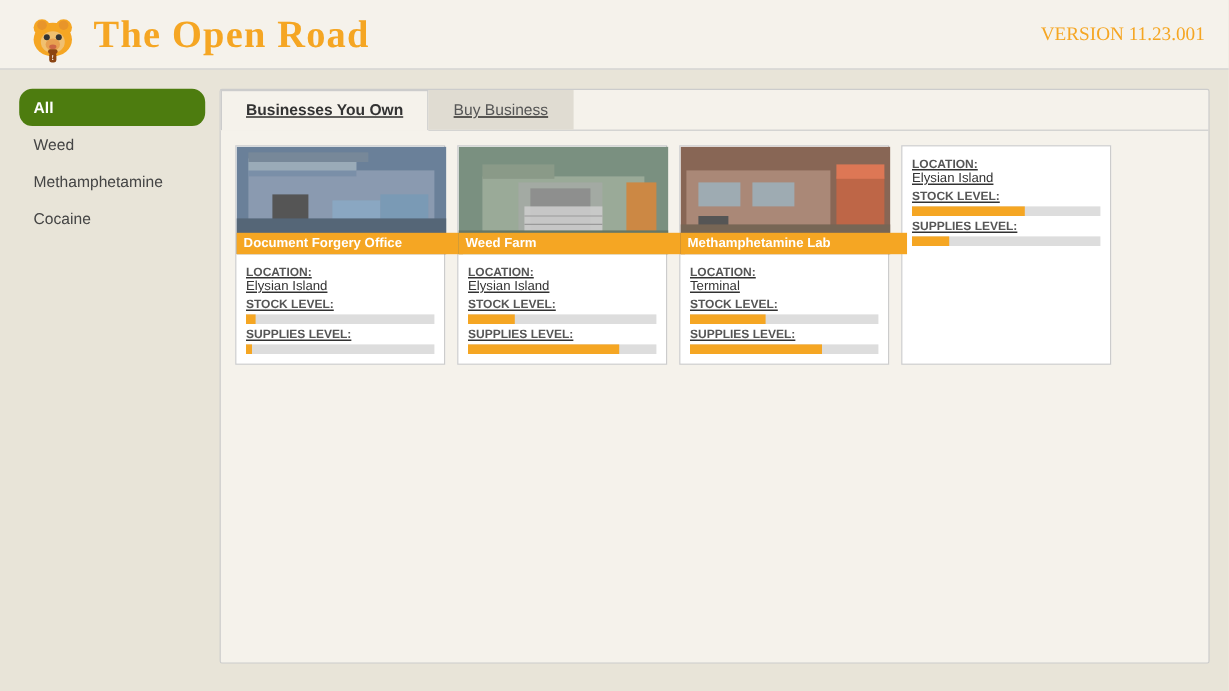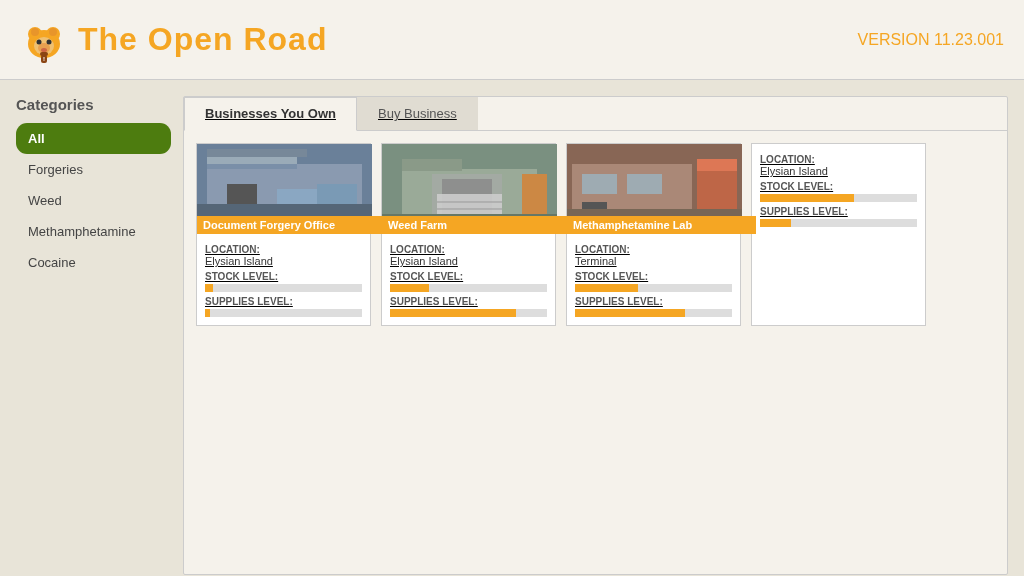--- a/index.html
+++ b/index.html
@@ -8,25 +8,26 @@
       height: 576px;
       background-color: #e8e4d8;
       font-family: Arial, sans-serif;
       overflow: hidden;
     }
 
     
     #header {
       background-color: #f5f2eb;
       border-bottom: 1px solid #ccc;
-      height: 80px;
+      height: 58px;
       display: flex;
       align-items: center;
       padding: 15px 20px;
       position: relative;
+      font-family: Liberation Serif, serif;
     }
     #logo-area {
       display: flex;
       align-items: center;
       gap: 10px;
     }
     #logo-icon {
       width: 48px;
       height: 48px;
     }
@@ -194,24 +195,22 @@
       <text x="24" y="45" text-anchor="middle" font-size="6" fill="#fff" font-weight="bold">!</text>
     </svg>
     <span id="app-title">The Open Road</span>
   </div>
   <span id="version-label">VERSION 11.23.001</span>
 </div>
 
 <div id="main-content">
 
   <div id="sidebar">
-    <div id="sidebar-title">Categories</div>
     <div id="sidebar-items">
     <div class="sidebar-item active">All</div>
-        <div class="sidebar-item">Forgeries</div>
         <div class="sidebar-item">Weed</div>
         <div class="sidebar-item">Methamphetamine</div>
         <div class="sidebar-item">Cocaine</div>
       </div>
   </div>
 
   <div id="right-panel">
 
     <div id="tabs">
     <div class="tab active">Businesses You Own</div>

